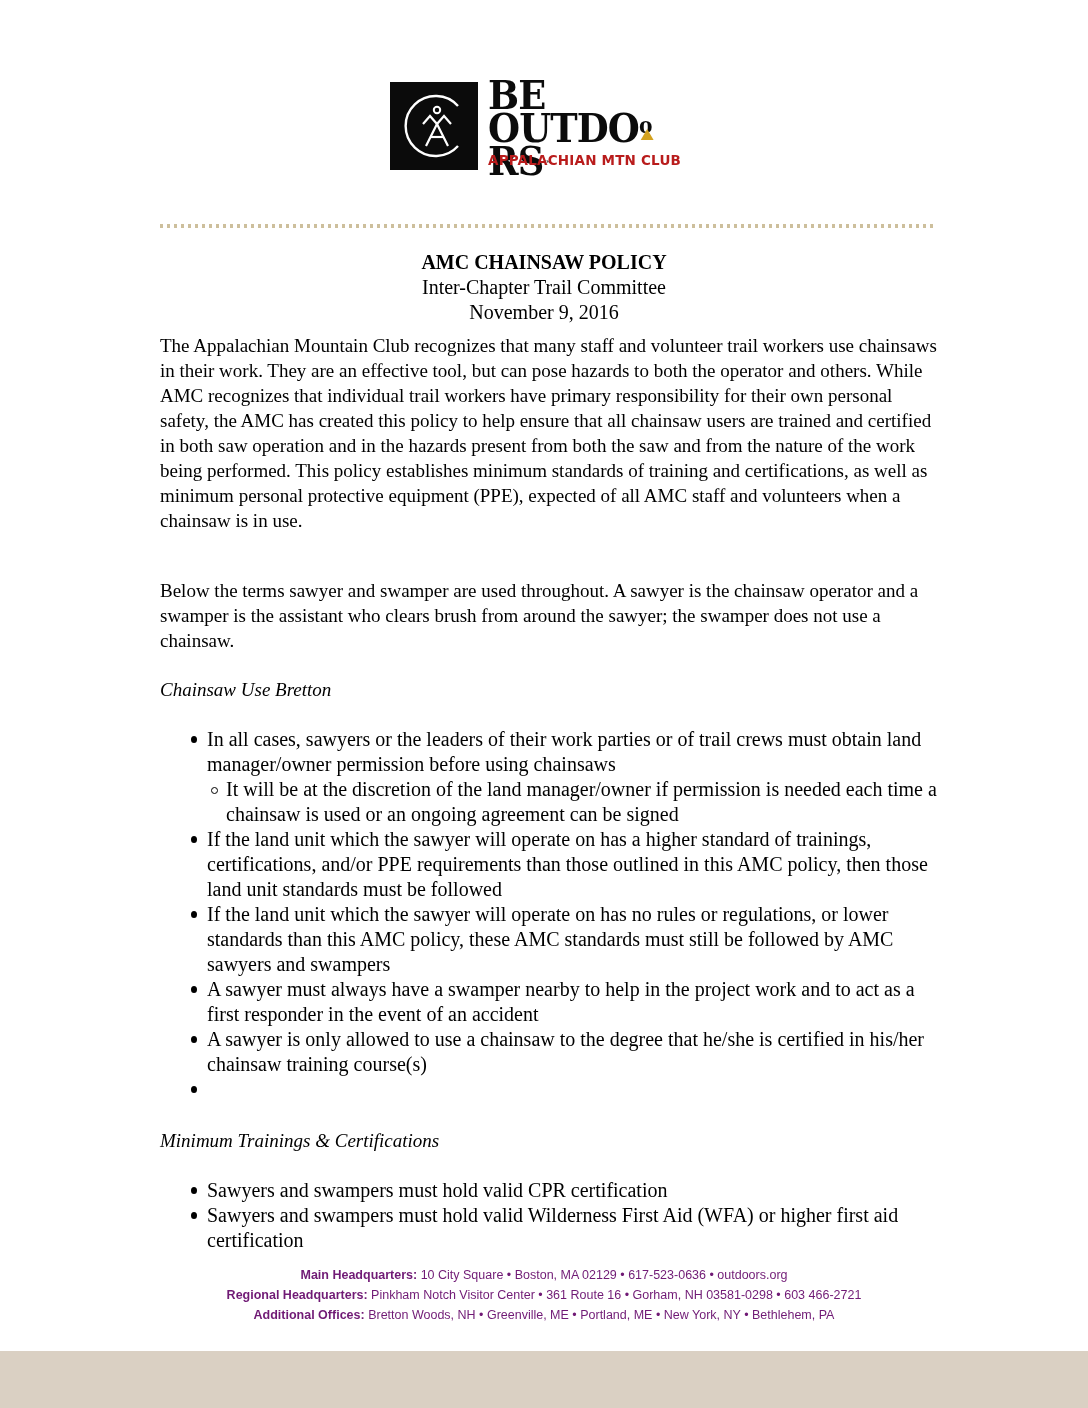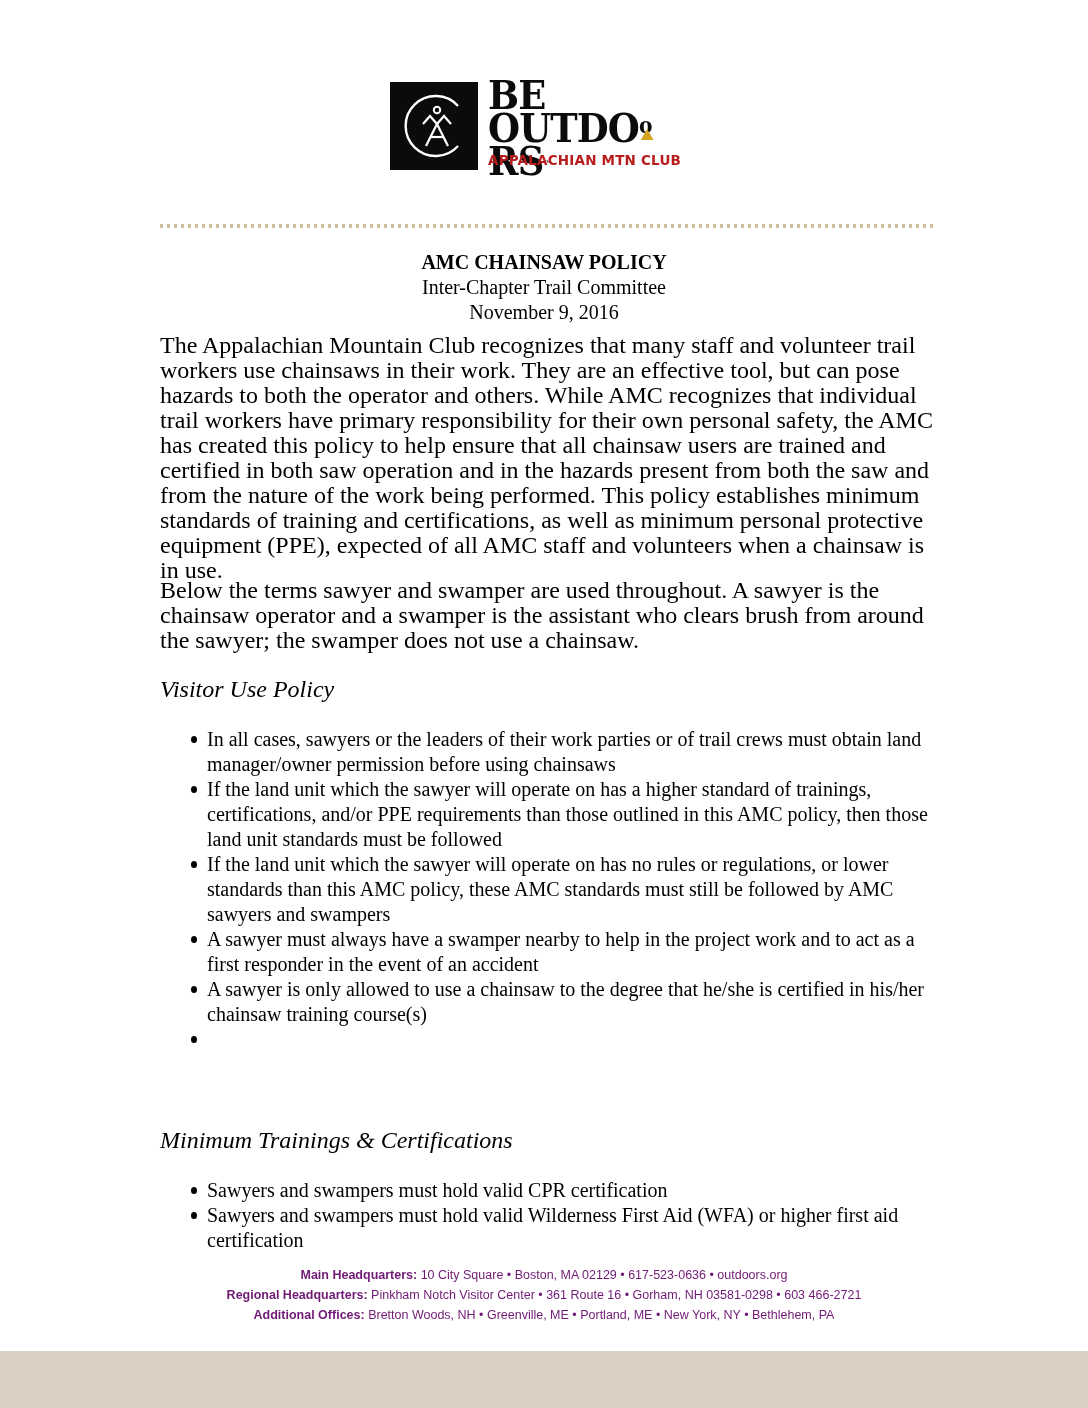--- a/index.html
+++ b/index.html
@@ -39,21 +39,21 @@
     background-image: linear-gradient(to right, #cdbf9c 0 3px, transparent 3px 7px);
     background-size: 7px 4px;
   }
   .title-block {
     position: absolute; left: 0; top: 234px; width: 1088px; text-align: center;
     font-size: 20px; line-height: 25px;
   }
   .title-block .t1 { font-weight: bold; margin-top: 16px; }
   .text {
     position: absolute; left: 160px; width: 780px;
-    font-size: 24px; line-height: 25px; margin: 0;
+    font-size: 19px; line-height: 25px; margin: 0;
   }
   .heading { font-style: italic; }
   ul.bullets {
     position: absolute; left: 160px; width: 780px; margin: 0; padding: 0; list-style: none;
     font-size: 20px; line-height: 25px;
   }
   ul.bullets > li { position: relative; padding-left: 47px; }
   ul.bullets > li > .bul {
     position: absolute; left: 31px; top: 9px; width: 6px; height: 7px; border-radius: 50%; background: #000;
   }
@@ -98,26 +98,32 @@
 <div class="title-block">
   <div class="t1">AMC CHAINSAW POLICY</div>
   <div>Inter-Chapter Trail Committee</div>
   <div>November 9, 2016</div>
 </div>
 
 <p class="text" style="top:333px;">The Appalachian Mountain Club recognizes that many staff and volunteer trail workers use chainsaws in their work. They are an effective tool, but can pose hazards to both the operator and others.  While AMC recognizes that individual trail workers have primary responsibility for their own personal safety, the AMC has created this policy to help ensure that all chainsaw users are trained and certified in both saw operation and in the hazards present from both the saw and from the nature of the work being performed. This policy establishes minimum standards of training and certifications, as well as minimum personal protective equipment (PPE), expected of all AMC staff and volunteers when a chainsaw is in use.</p>
 
 <p class="text" style="top:578px;">Below the terms sawyer and swamper are used throughout.  A sawyer is the chainsaw operator and a swamper is the assistant who clears brush from around the sawyer; the swamper does not use a chainsaw.</p>
 
-<p class="text heading" style="top:677px;">Visitor Use Policy</p>
+<p class="text heading" style="top:677px;">Chainsaw Use Bretton</p>
 
 <ul class="bullets" style="top:727px;">
   <li>
     <span class="bul"></span>
     <span>In all cases, sawyers or the leaders of their work parties or of trail crews must obtain land manager/owner permission before using chainsaws</span>
+    <ul class="sub">
+      <li style="margin-left:-47px;">
+        <span class="bul"></span>
+        <span>It will be at the discretion of the land manager/owner if permission is needed each time a chainsaw is used or an ongoing agreement can be signed</span>
+      </li>
+    </ul>
   </li>
   <li>
     <span class="bul"></span>
     <span>If the land unit which the sawyer will operate on has a higher standard of trainings, certifications, and/or PPE requirements than those outlined in this AMC policy, then those land unit standards must be followed</span>
   </li>
   <li>
     <span class="bul"></span>
     <span>If the land unit which the sawyer will operate on has no rules or regulations, or lower standards than this AMC policy, these AMC standards must still be followed by AMC sawyers and swampers</span>
   </li>
   <li>

